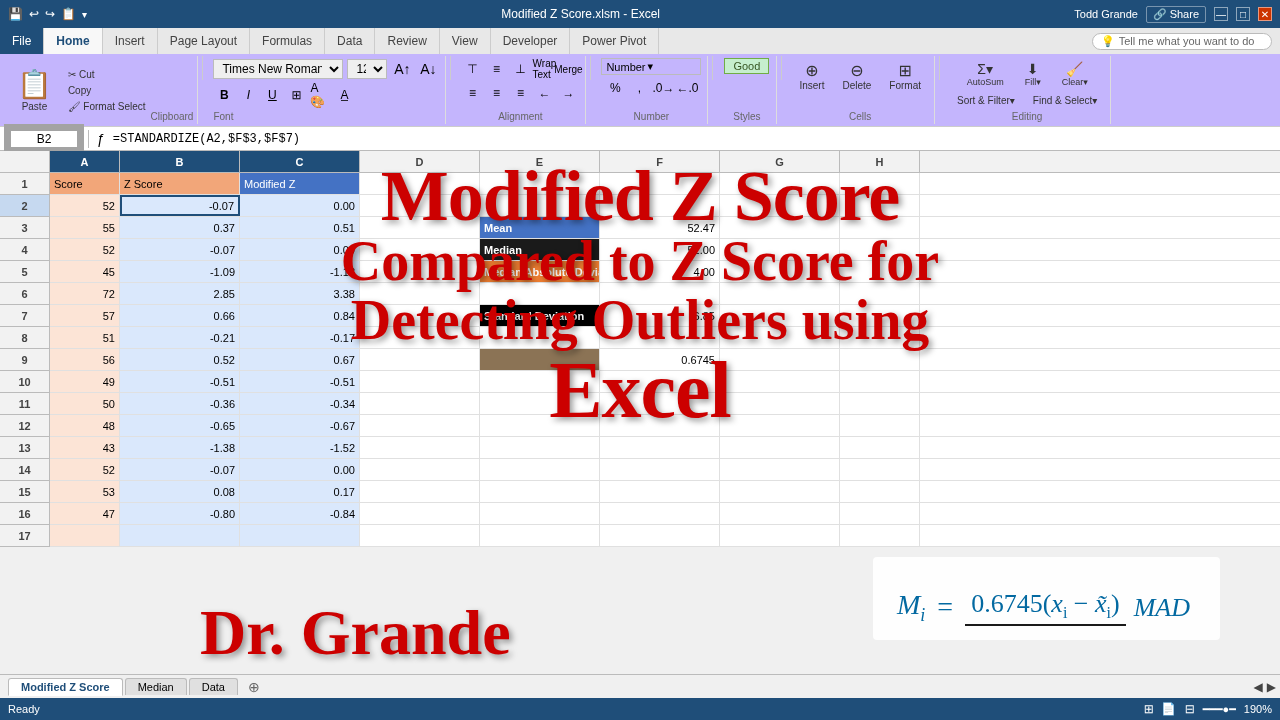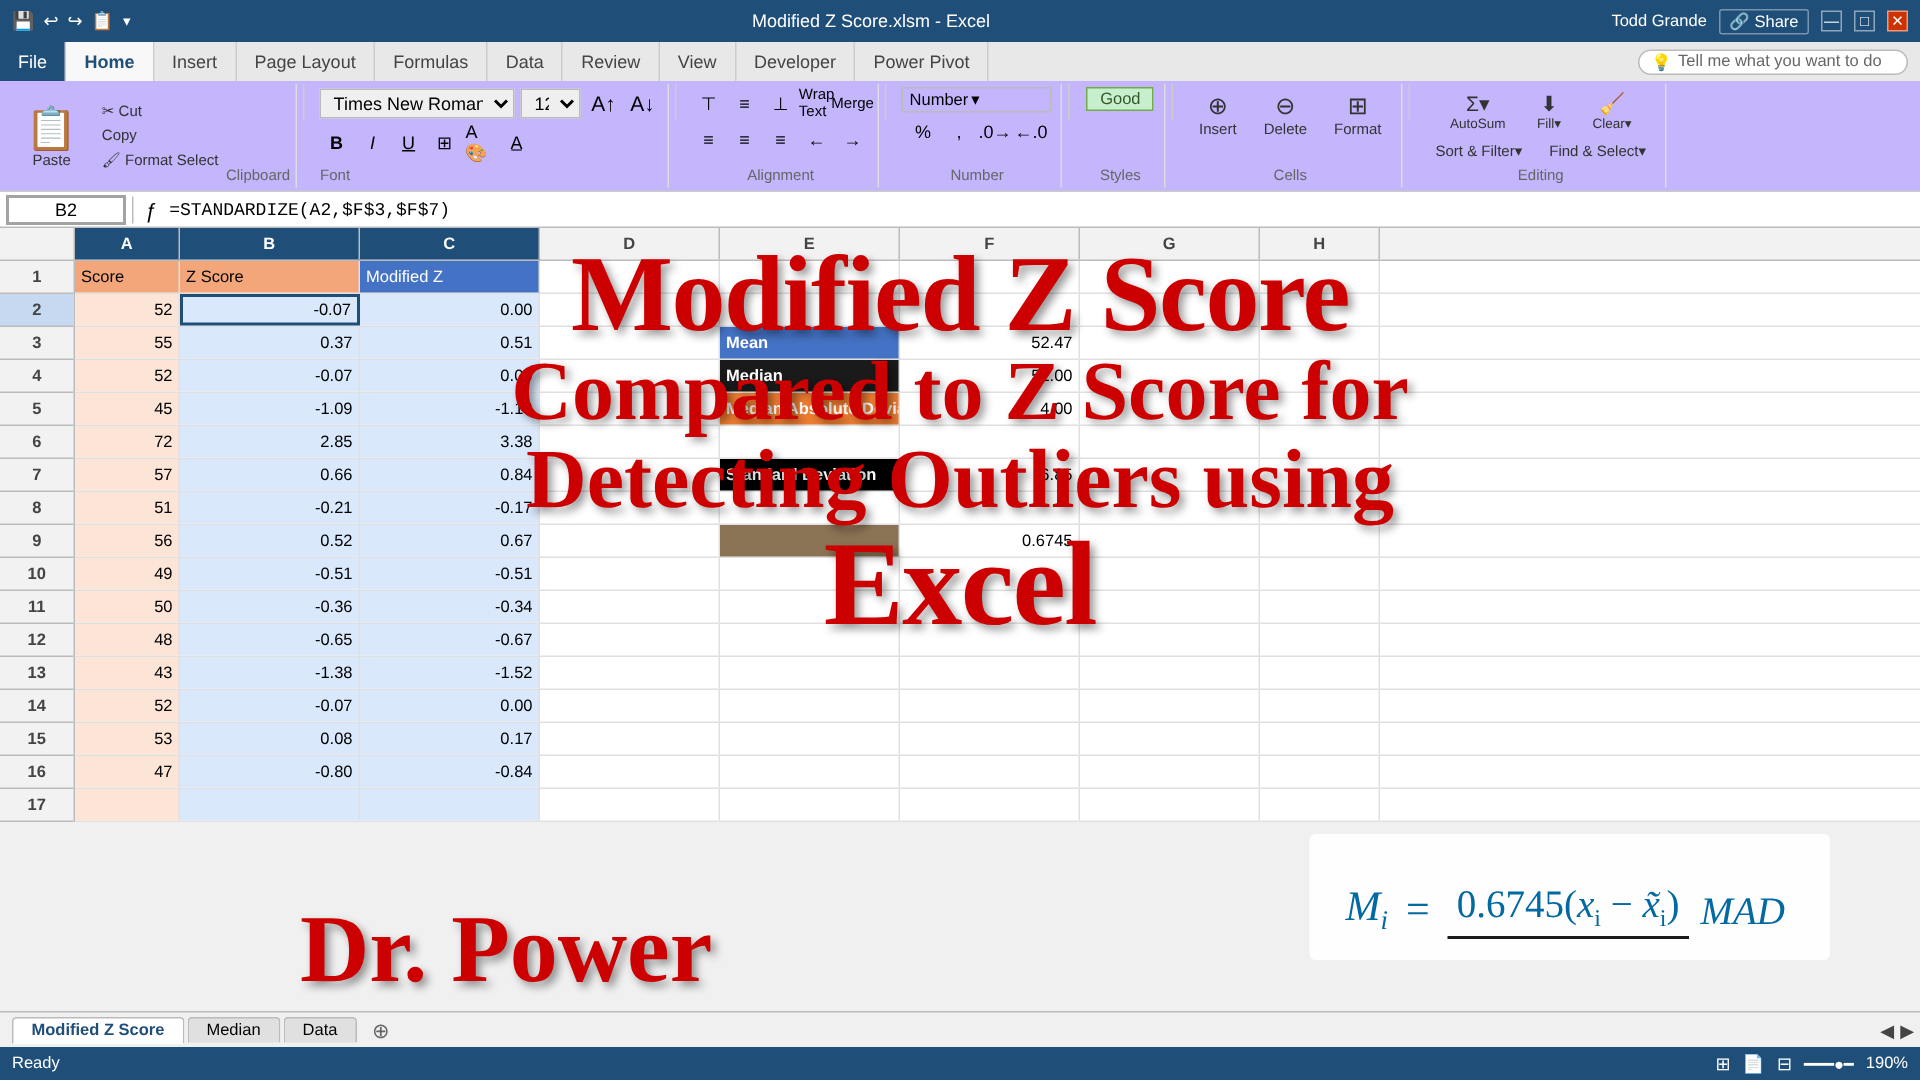--- a/index.html
+++ b/index.html
@@ -42,21 +42,21 @@
     
     .formula-bar {
       display: flex;
       align-items: center;
       background: white;
       border-bottom: 1px solid #bbb;
       height: 24px;
       padding: 0 4px;
       font-size: 12px;
     }
-    .name-box { width: 80px; border: 2px solid #a3a3a3; padding: 1px 4px; font-size: 12px; text-align: center; }
+    .name-box { width: 80px; border: 7px solid #a3a3a3; padding: 1px 4px; font-size: 12px; text-align: center; }
     .formula-bar-sep { width: 1px; background: #bbb; height: 18px; margin: 0 4px; }
     .formula-input { flex: 1; font-size: 12px; border: none; outline: none; padding: 0 4px; font-family: 'Courier New', monospace; }
     .col-header {
       border-right: 1px solid #bbb;
       display: flex;
       align-items: center;
       justify-content: center;
       font-size: 11px;
       color: #444;
       font-weight: 600;
@@ -622,21 +622,21 @@
     <span style="font-style:italic; font-size:28px;">M<sub style="font-size:18px;">i</sub></span>
     <span style="font-size:28px;">=</span>
     <div class="fraction">
       <div class="frac-num">0.6745(<i>x</i><sub style="font-size:16px;">i</sub> − <i>x̃</i><sub style="font-size:16px;">i</sub>)</div>
       <div class="frac-den">MAD</div>
     </div>
   </div>
 </div>
 
 <div style="position:absolute; bottom:50px; left:200px; z-index:25; pointer-events:none;">
-  <div class="big-dr">Dr. Power</div>
+  <div class="big-dr">Dr. Grande</div>
 </div>
 
 <div class="sheet-tabs" style="position:absolute; bottom:22px; left:0; width:100%; z-index:30;">
   <div class="sheet-tab active">Modified Z Score</div>
   <div class="sheet-tab">Median</div>
   <div class="sheet-tab">Data</div>
   <div class="sheet-add">⊕</div>
   <div style="flex:1; display:flex; align-items:center; justify-content:flex-end; padding-right:4px; gap:4px;">
     <span style="font-size:12px; cursor:pointer; color:#444;">◀</span>
     <span style="font-size:12px; cursor:pointer; color:#444;">▶</span>

